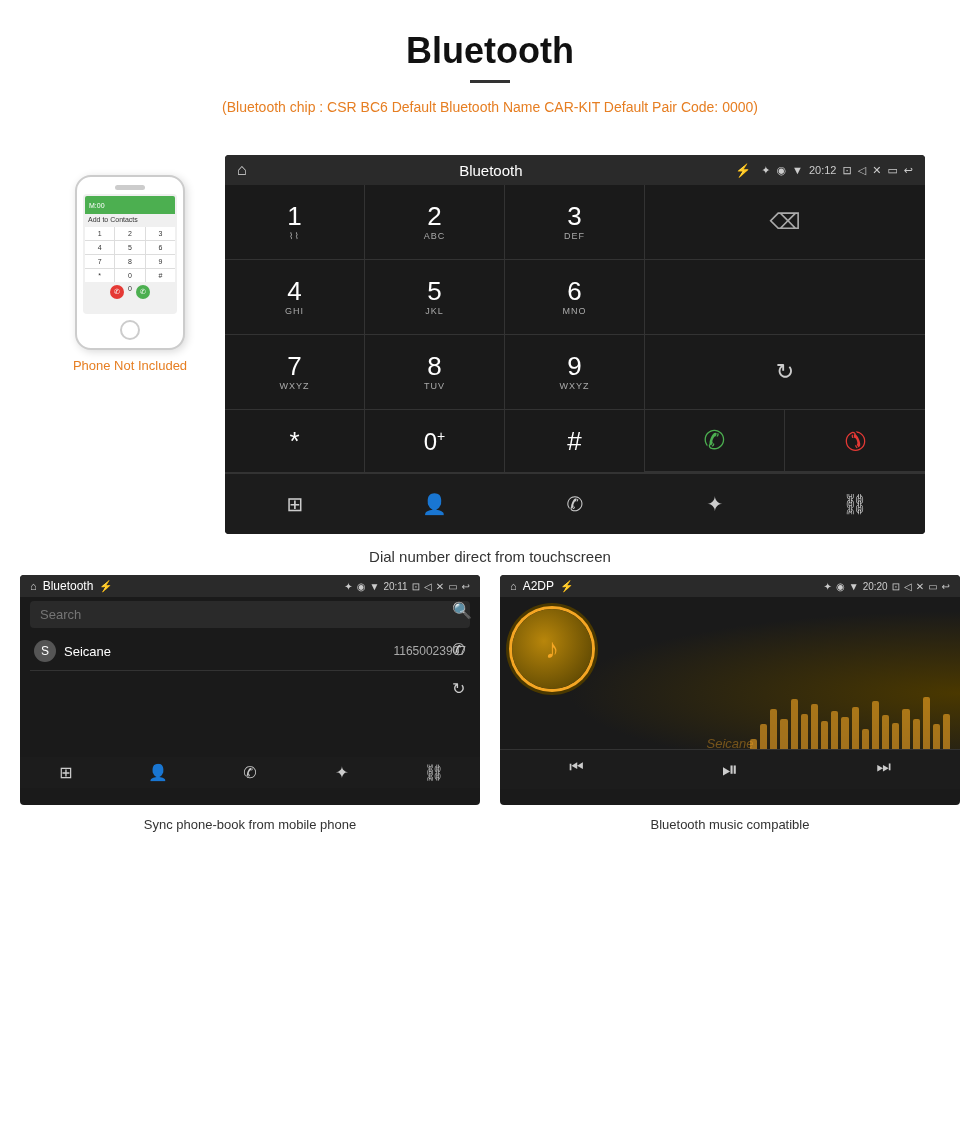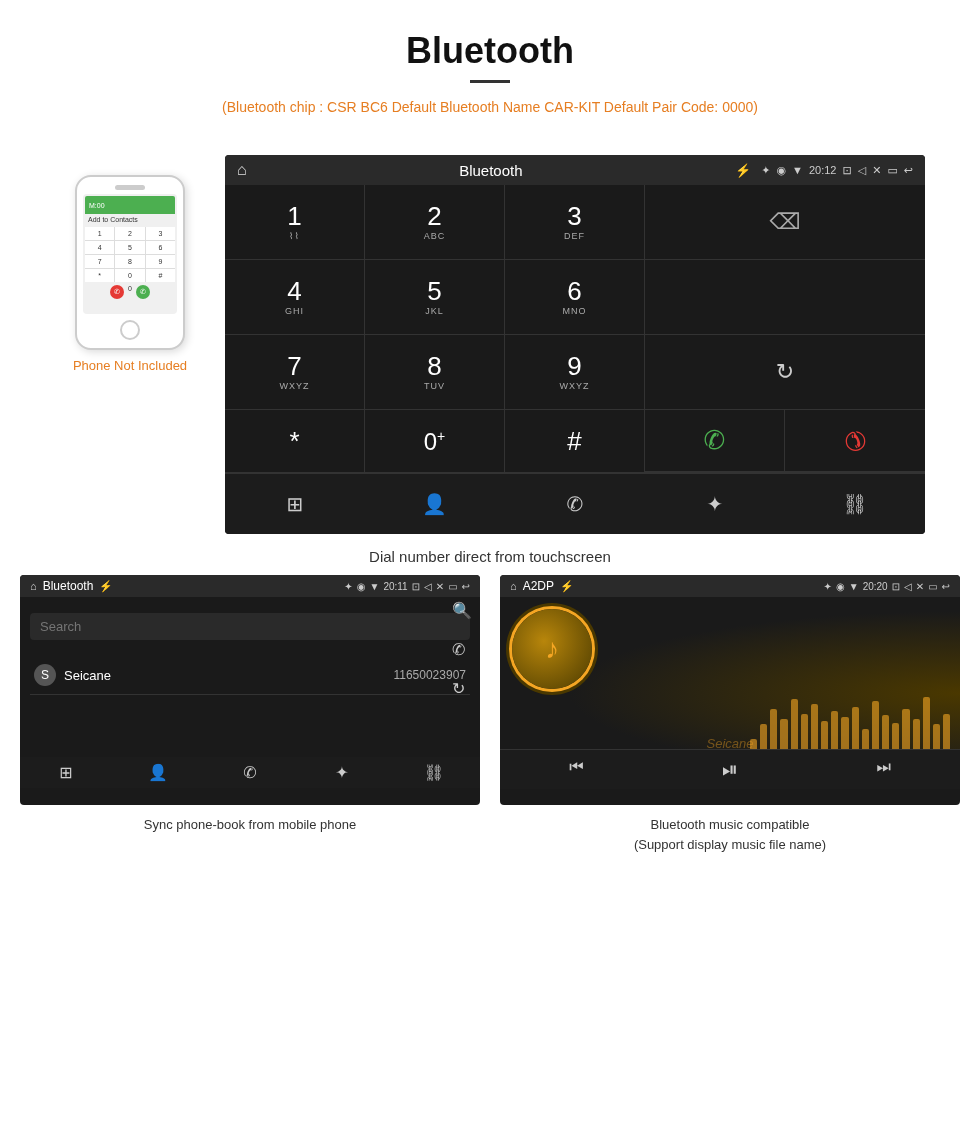--- a/index.html
+++ b/index.html
@@ -248,21 +248,21 @@
     .bottom-status-bar .bicons {
       margin-left: auto;
       display: flex;
       gap: 4px;
       font-size: 10px;
       color: #ccc;
     }
 
     
     .contacts-search {
-      margin: 16px 10px;
+      margin: 4px 10px;
       background: #2a2a2a;
       border: none;
       border-radius: 4px;
       padding: 6px 10px;
       color: #ccc;
       font-size: 13px;
       width: calc(100% - 20px);
     }
     .contacts-list {
       padding: 0 10px;
@@ -658,16 +658,15 @@
         <div class="music-bottom-nav">
           <span class="mbn-item">⏮</span>
           <span class="mbn-item" style="font-size:20px;">⏯</span>
           <span class="mbn-item">⏭</span>
         </div>
       </div>
     </div>
 
     <div class="bottom-screen-caption">
       <div>Bluetooth music compatible</div>
-      <div>(Support display music file name)</div>
     </div>
   </div>
 </div>
 
 </body></html>

